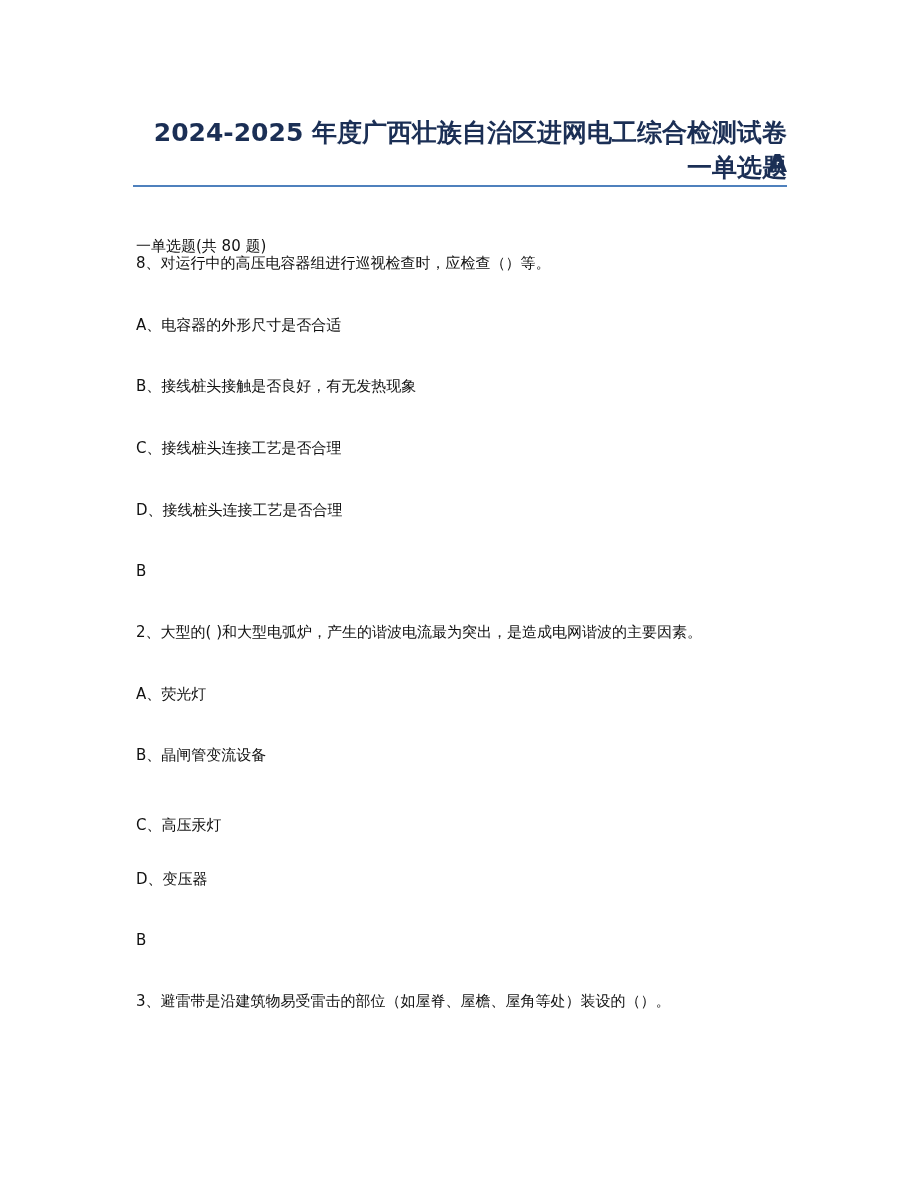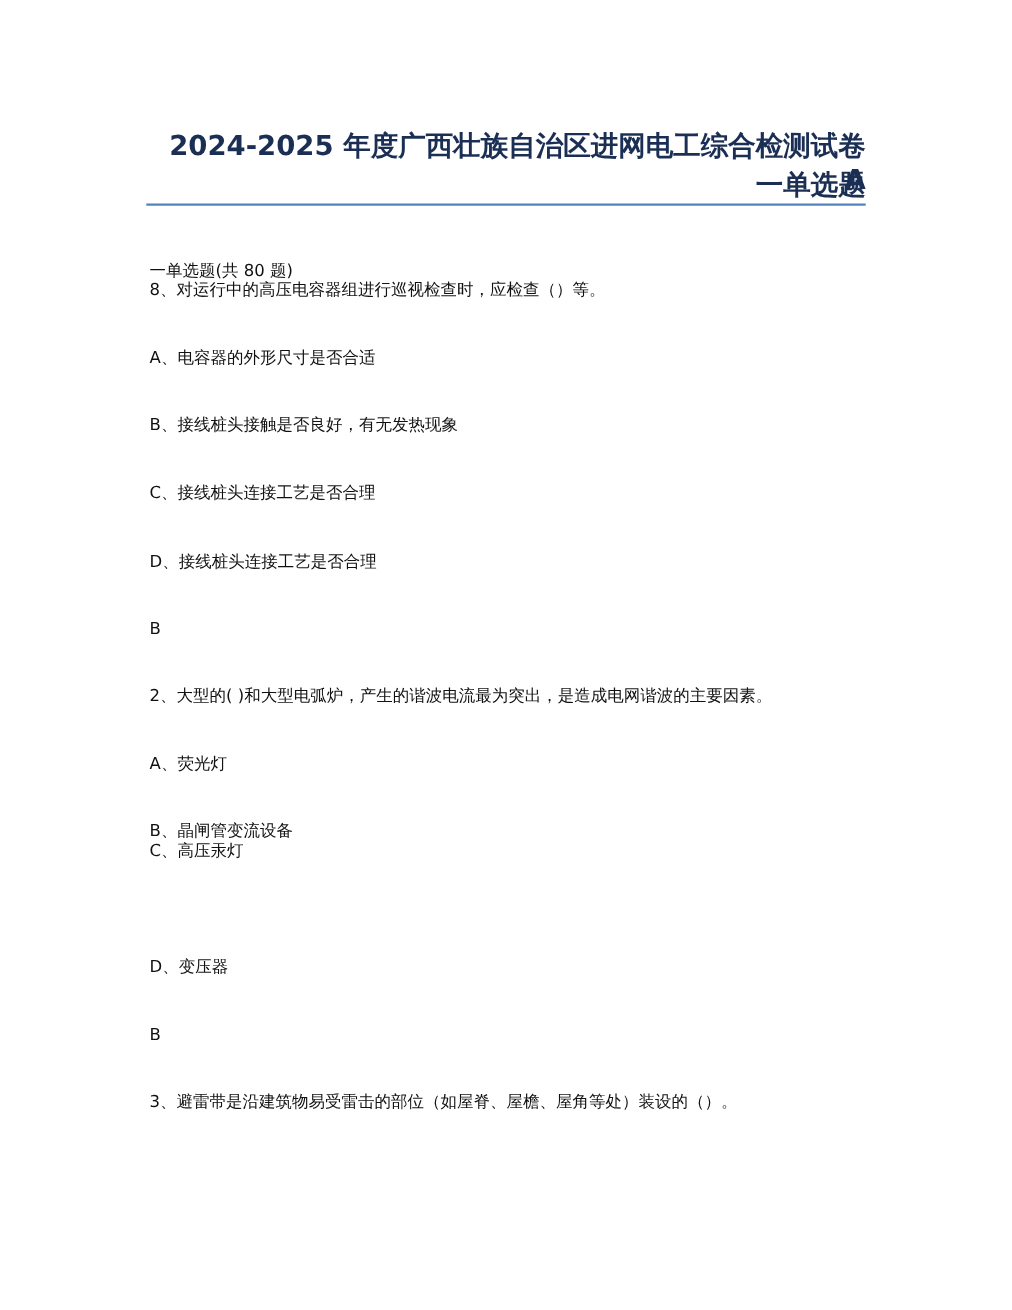--- a/index.html
+++ b/index.html
@@ -30,21 +30,21 @@
     <div class="line" style="top:377px">B、接线桩头接触是否良好，有无发热现象</div>
     <div class="line" style="top:439px">C、接线桩头连接工艺是否合理</div>
     <div class="line" style="top:501px">D、接线桩头连接工艺是否合理</div>
     <div class="line" style="top:562px">B</div>
   </div>
 
   <div>
     <div class="line" style="top:623px">2、大型的( )和大型电弧炉，产生的谐波电流最为突出，是造成电网谐波的主要因素。</div>
     <div class="line" style="top:685px">A、荧光灯</div>
     <div class="line" style="top:746px">B、晶闸管变流设备</div>
-    <div class="line" style="top:764px">C、高压汞灯</div>
+    <div class="line" style="top:816px">C、高压汞灯</div>
     <div class="line" style="top:870px">D、变压器</div>
     <div class="line" style="top:931px">B</div>
   </div>
 
   <div>
     <div class="line" style="top:992px">3、避雷带是沿建筑物易受雷击的部位（如屋脊、屋檐、屋角等处）装设的（）。</div>
   </div>
 </div>
 
 </body></html>

